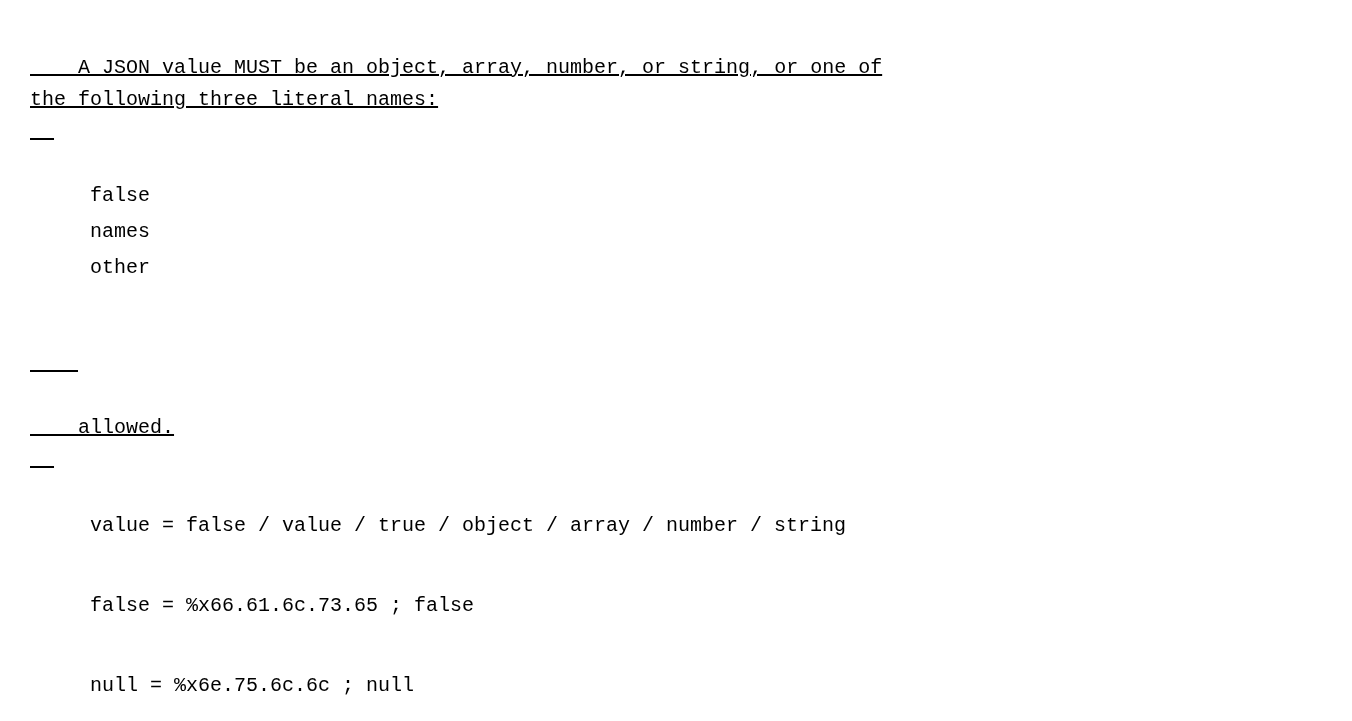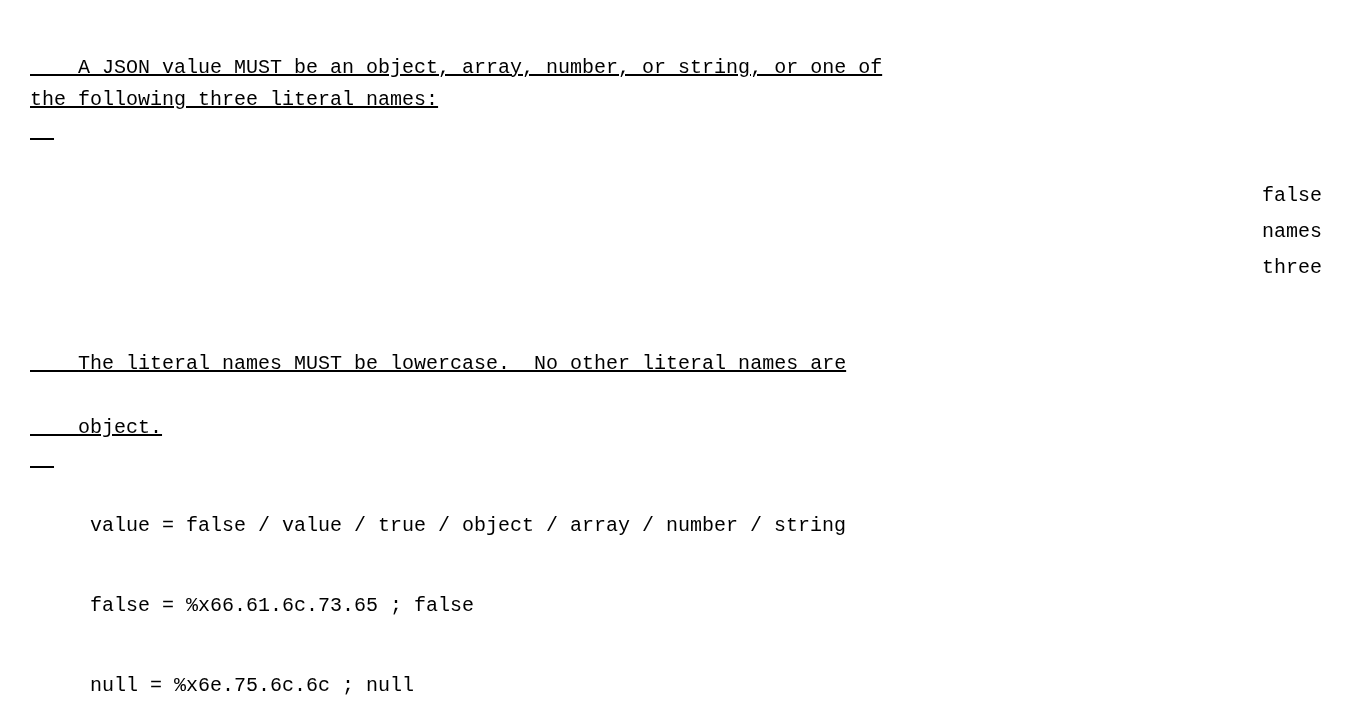--- a/index.html
+++ b/index.html
@@ -27,21 +27,20 @@
       line-height: 1.6;
       margin-bottom: 30px;
       white-space: pre-wrap;
       text-decoration: underline;
     }
 
     .indented-list {
       margin-left: 60px;
       margin-bottom: 30px;
       line-height: 1.8;
-      text-align: right;
     }
 
     .grammar-block {
       margin-left: 60px;
       margin-bottom: 20px;
       line-height: 2.0;
     }
   </style>
 </head>
 <body>
@@ -54,27 +53,27 @@
   </div>
 
   <div class="indented-list">
     <div>
       <span>false</span>
     </div>
     <div>
       <span>names</span>
     </div>
     <div>
-      <span>three</span>
+      <span>other</span>
     </div>
   </div>
 
   <div class="paragraph">
-    <span>The literal names MUST be lowercase.  No other literal names are</span><br>
-    <span>object.</span>
+    <br>
+    <span>allowed.</span>
   </div>
 
   <div class="grammar-block">
     <div>
       <span>value = false / value / true / object / array / number / string</span>
     </div>
     <br>
     <div>
       <span>false = %x66.61.6c.73.65    ; false</span>
     </div>

